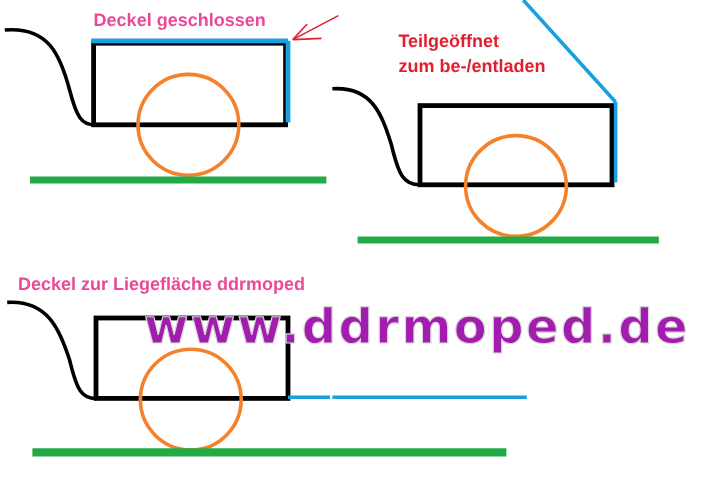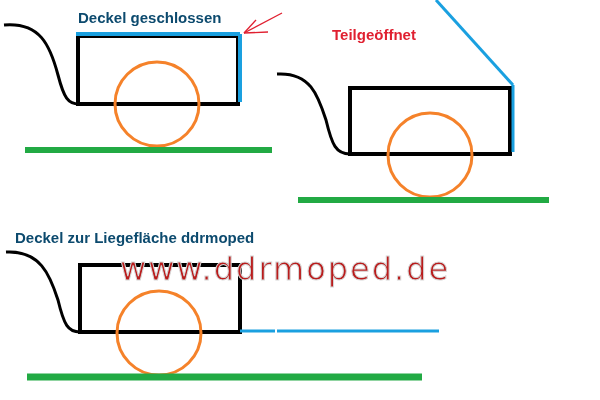--- a/index.html
+++ b/index.html
@@ -1,21 +1,21 @@
 <!DOCTYPE html>
 <html><head>
   <meta charset="utf-8">
   <style>
     html, body { margin: 0; padding: 0; background: #ffffff; }
     body { width: 600px; height: 400px; position: relative; overflow: hidden; font-family: "Liberation Sans", sans-serif; }
     svg { position: absolute; left: 0; top: 0; }
     .lbl { position: absolute; font-weight: bold; white-space: nowrap; font-family: "Liberation Sans", sans-serif; }
-    .lbl-black { color: #0c4a6e; font-size: 15px; }
+    .lbl-black { color: #ec4899; font-size: 15px; }
     .lbl-red { color: #e02030; font-size: 15px; line-height: 21px; }
-    .wm { position: absolute; font-family: "DejaVu Sans", sans-serif; font-size: 32px; color: #b91c1c; -webkit-text-stroke: 1px #d8d8d8; letter-spacing: 2px; white-space: nowrap; }
+    .wm { position: absolute; font-family: "DejaVu Sans", sans-serif; font-size: 40px; color: #a21caf; -webkit-text-stroke: 1px #d8d8d8; letter-spacing: 2px; white-space: nowrap; font-weight: bold; }
   </style>
 </head>
 <body>
 
 <svg width="600" height="400" viewBox="0 0 600 400">
 
   <g>
     <path d="M4,25 C40,22 50,45 58,75 C64,98 68,104 79,104" fill="none" stroke="#000" stroke-width="3"></path>
     <rect x="78" y="36" width="160" height="68" fill="none" stroke="#000" stroke-width="4"></rect>
     <line x1="76" y1="34" x2="240" y2="34" stroke="#1aa0e0" stroke-width="4"></line>
@@ -47,15 +47,16 @@
     <line x1="27" y1="377" x2="422" y2="377" stroke="#22aa44" stroke-width="7"></line>
   </g>
 </svg>
 
 <div class="wm" style="left:120px; top:250px;">www.ddrmoped.de</div>
 
 <div class="lbl lbl-black" style="left:78px; top:9px;">Deckel geschlossen</div>
 
 <div style="position:absolute; left:332px; top:24px;">
   <div class="lbl lbl-red" style="position:static;">Teilgeöffnet</div>
+  <div class="lbl lbl-red" style="position:static;">zum be-/entladen</div>
 </div>
 
 <div class="lbl lbl-black" style="left:15px; top:229px;">Deckel zur Liegefläche ddrmoped</div>
 
 </body></html>

